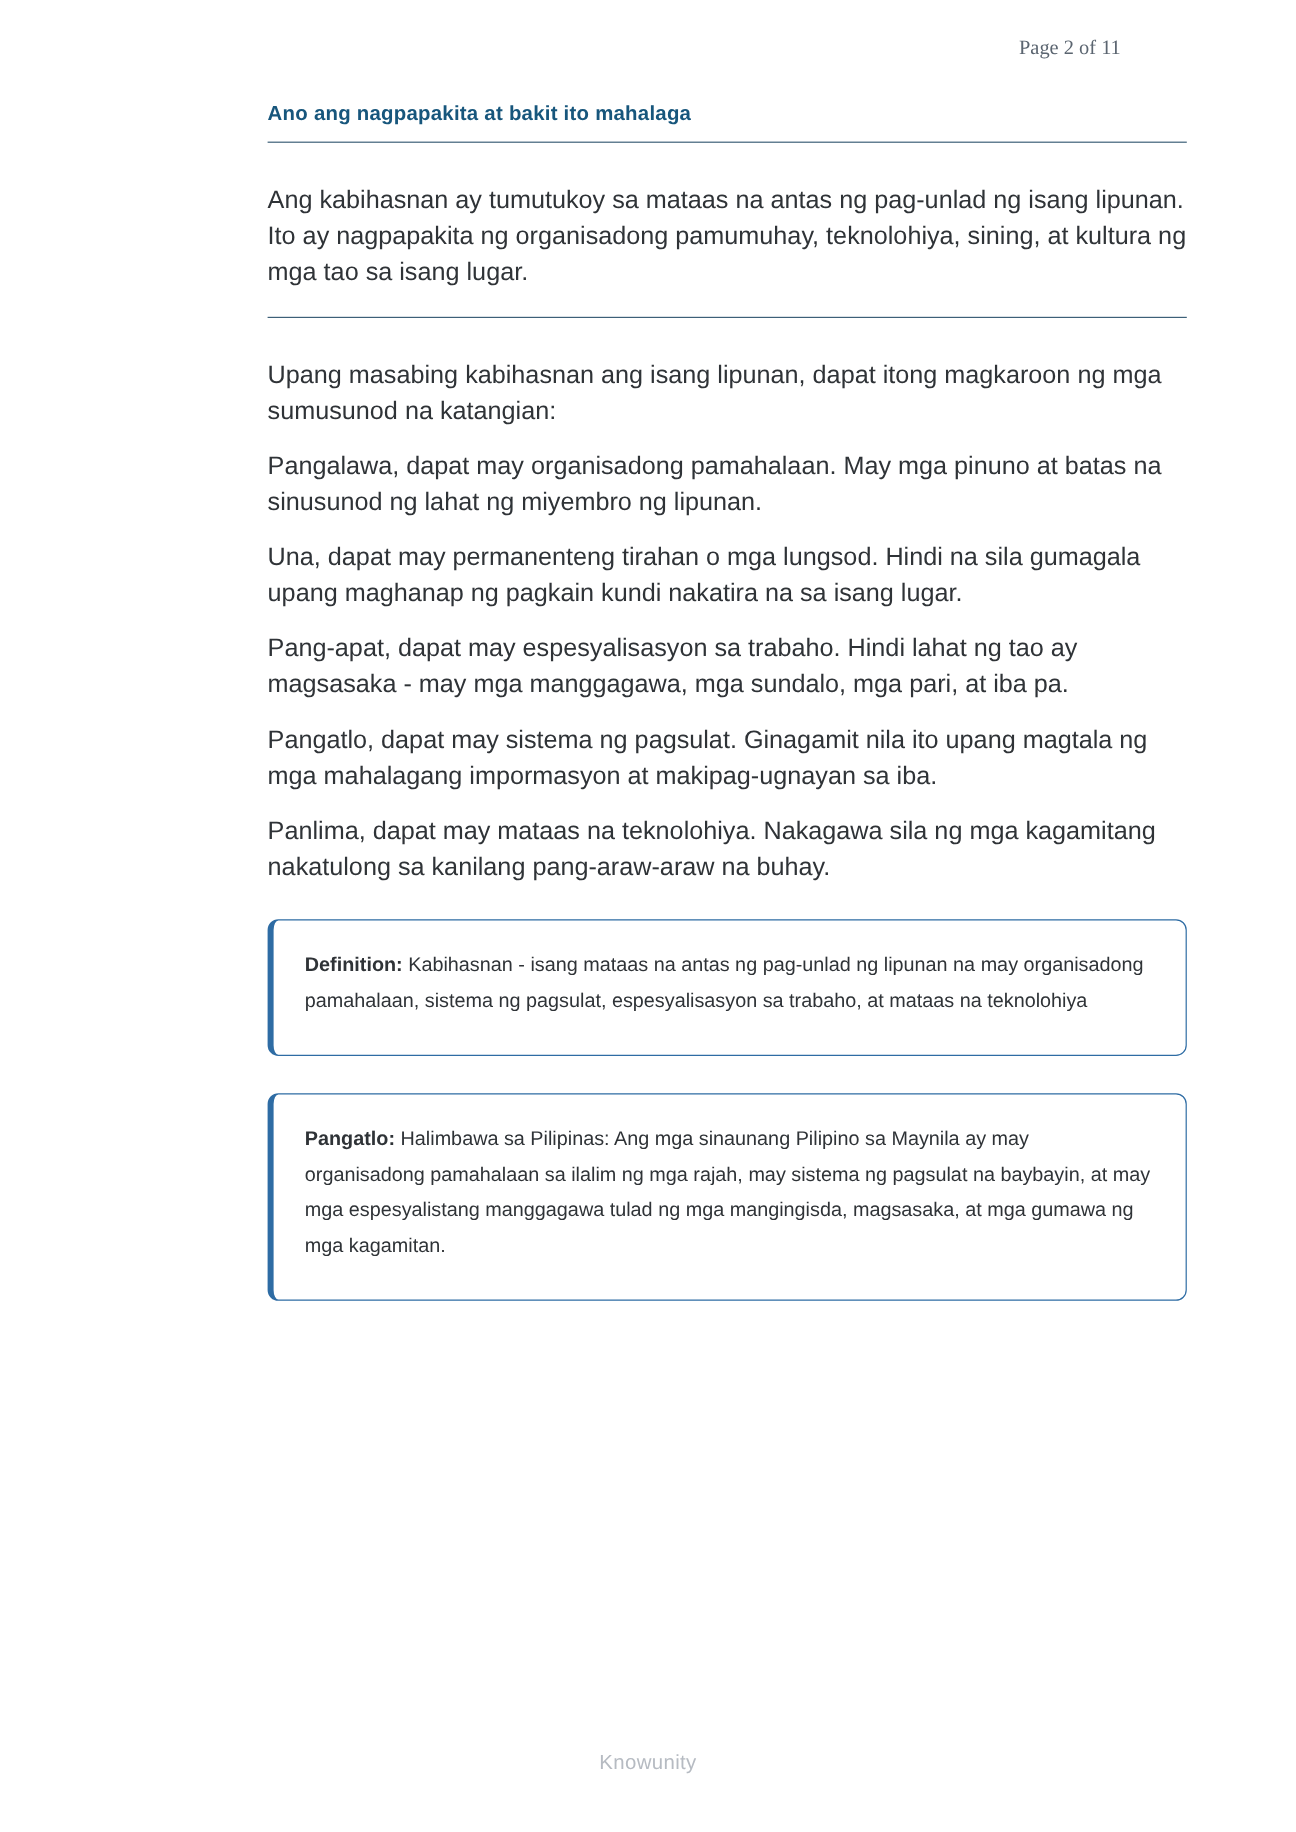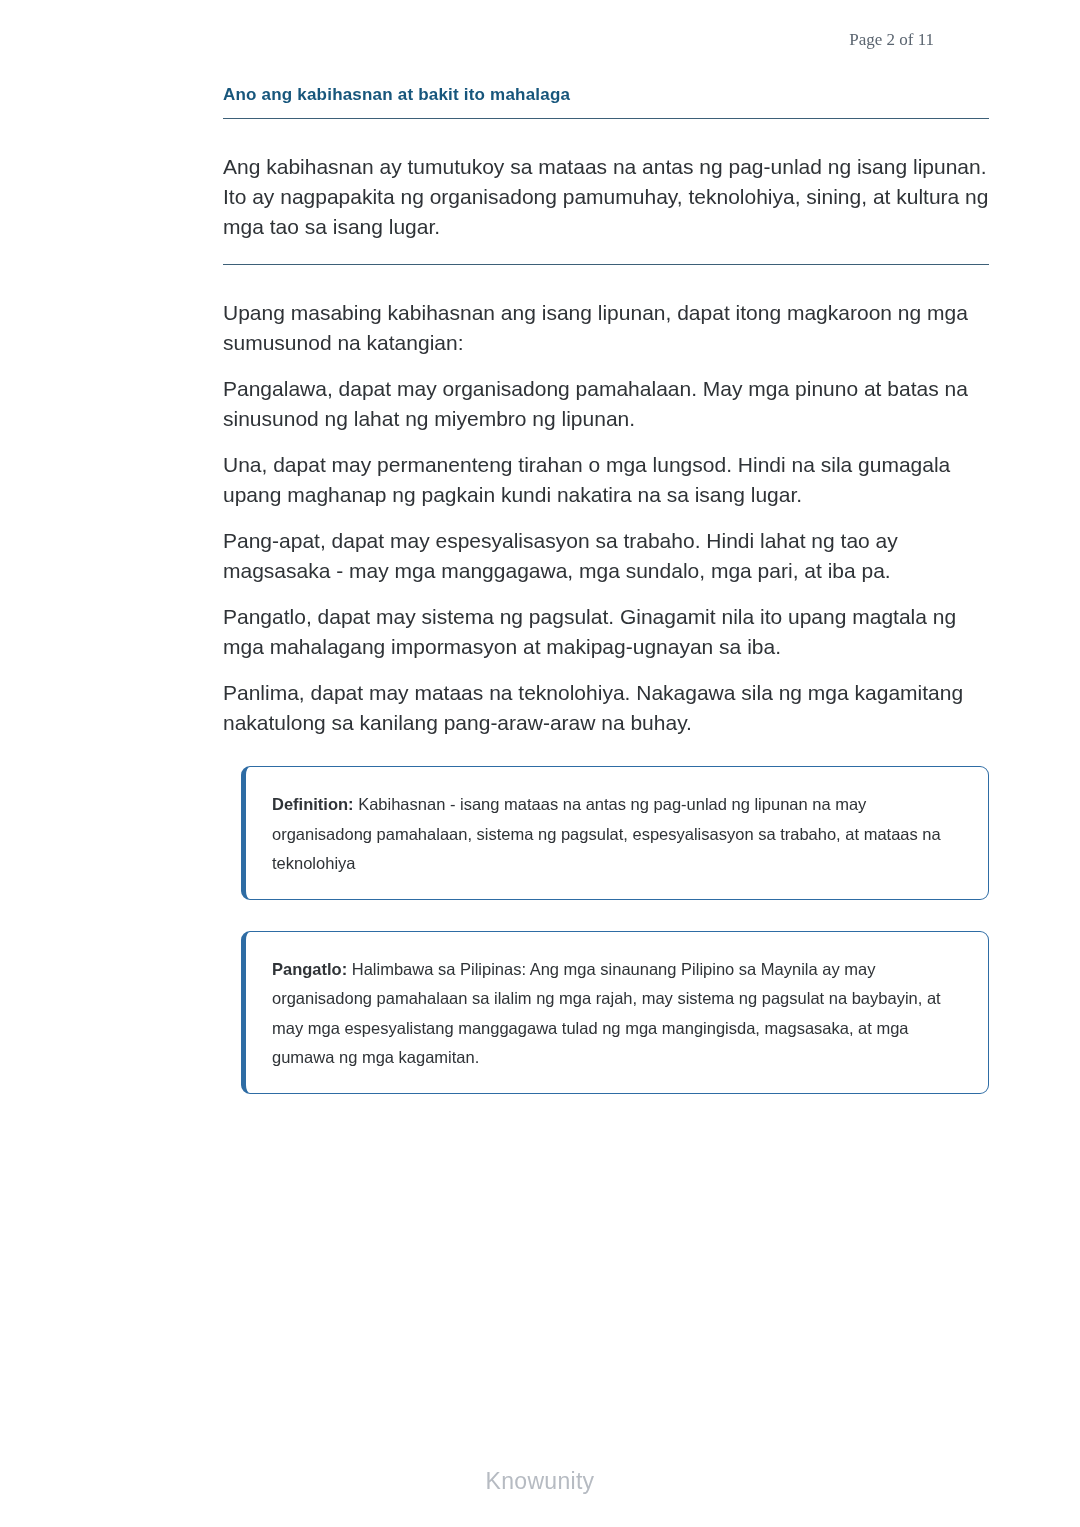--- a/index.html
+++ b/index.html
@@ -45,51 +45,50 @@
     font-size: 21px;
     line-height: 30px;
     margin-bottom: 16px;
     color: #2f3337;
   }
   .callouts { margin-top: 28px; }
   .callout {
     border: 1.5px solid #2e6ca4;
     border-left: 5px solid #2e6ca4;
     border-radius: 9px;
-    padding: 23px 26px 20px 26px;
+    padding: 23px 26px 30px 26px;
     font-size: 16.5px;
     line-height: 29.5px;
     color: #2f3337;
     background: #ffffff;
-    margin-left: 18px;
   }
   .callout + .callout { margin-top: 31px; }
   .callout-label { font-weight: bold; }
   .footer-brand {
     position: absolute;
     left: 0;
     right: 0;
-    bottom: 32px;
+    bottom: 48px;
     text-align: center;
-    font-size: 23px;
+    font-size: 17px;
     color: #b6bbc2;
     letter-spacing: 0.3px;
   }
 </style>
 </head>
 <body>
 
 <div class="page">
 
   <div class="page-indicator">Page 2 of 11</div>
 
   <main class="content">
 
     <section class="section">
-      <h2 class="section-heading">Ano ang kabihasnan at bakit ito mahalaga</h2>
+      <h2 class="section-heading">Ano ang nagpapakita at bakit ito mahalaga</h2>
       <div class="heading-divider"></div>
       <p class="para">Ang kabihasnan ay tumutukoy sa mataas na antas ng pag-unlad ng isang lipunan. Ito ay nagpapakita ng organisadong pamumuhay, teknolohiya, sining, at kultura ng mga tao sa isang lugar.</p>
     </section>
 
     <section class="section">
       <div class="heading-divider"></div>
       <p class="para">Upang masabing kabihasnan ang isang lipunan, dapat itong magkaroon ng mga sumusunod na katangian:</p>
       <p class="para">Pangalawa, dapat may organisadong pamahalaan. May mga pinuno at batas na sinusunod ng lahat ng miyembro ng lipunan.</p>
       <p class="para">Una, dapat may permanenteng tirahan o mga lungsod. Hindi na sila gumagala upang maghanap ng pagkain kundi nakatira na sa isang lugar.</p>
       <p class="para">Pang-apat, dapat may espesyalisasyon sa trabaho. Hindi lahat ng tao ay magsasaka - may mga manggagawa, mga sundalo, mga pari, at iba pa.</p>

